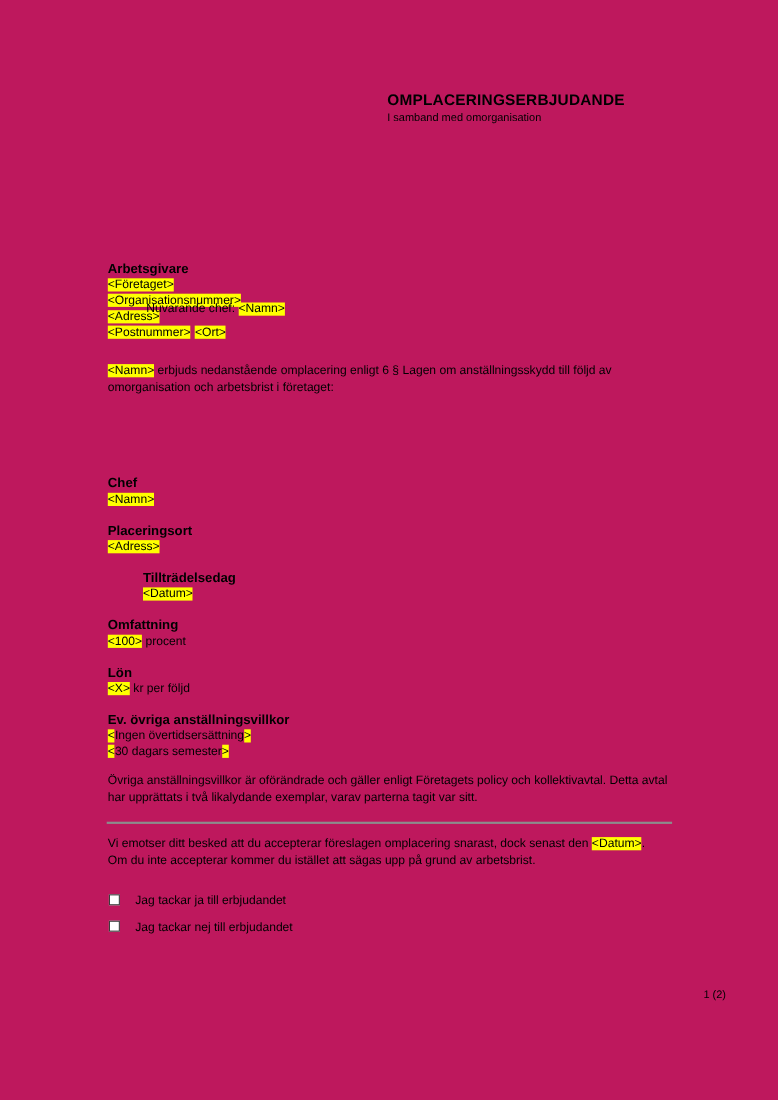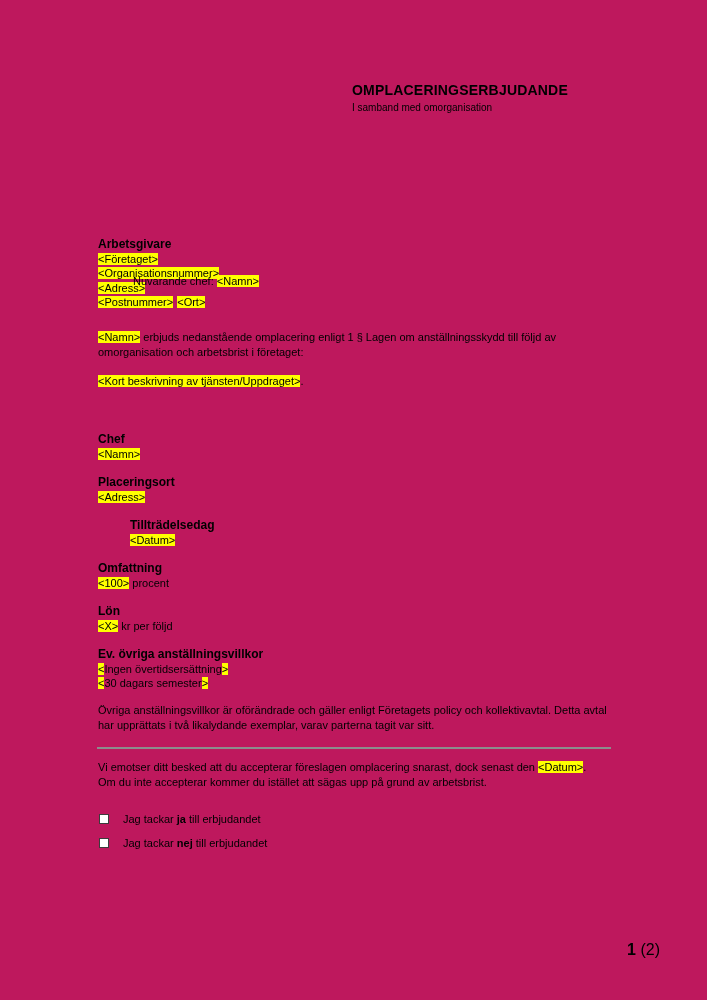--- a/index.html
+++ b/index.html
@@ -8,33 +8,33 @@
     position:relative; width:707px; height:1000px; margin:0 auto;
     background:#be185d; color:#000;
     font-family:"Liberation Sans", sans-serif;
     font-size:11px; line-height:14.5px;
   }
   .abs { position:absolute; left:98px; }
   .hl { background:var(--hl, #ffff00); }
   .heading { font-weight:bold; font-size:12px; line-height:14.5px; }
   .doc-title { font-weight:bold; font-size:14px; line-height:18px; letter-spacing:0.2px; }
   .doc-subtitle { font-size:10px; line-height:18px; }
-  .b { font-weight:bold; }
+  .b { font-weight:normal; }
   .para-intro { width:515px; }
   .para-terms { width:523px; }
   .para-response { width:500px; }
   .gap-r { margin-right:4px; }
   .rule { position:absolute; left:97px; top:747px; width:514px; height:2px; background:var(--rule, #8c8c8c); }
   .choice-row { position:absolute; left:99px; white-space:nowrap; }
   .checkbox {
     display:inline-block; width:10px; height:10px;
     border:1px solid #3c3c3c; background:#fff;
     vertical-align:-1px; margin-right:14px;
   }
-  .footer { position:absolute; right:47px; top:943px; font-size:16px; }
+  .footer { position:absolute; right:47px; top:898px; font-size:10px; }
 </style>
 </head>
 <body>
 
 <div class="page">
 
   <div class="abs" style="left:352px; top:81px;">
     <div class="doc-title">OMPLACERINGSERBJUDANDE</div>
     <div class="doc-subtitle">I samband med omorganisation</div>
   </div>
@@ -42,24 +42,23 @@
   <div class="abs" style="top:198px;margin-top:39px;">
     <div class="heading">Arbetsgivare</div>
     <div><span class="hl">&lt;Företaget&gt;</span></div>
     <div><span class="hl">&lt;Organisationsnummer&gt;</span></div>
     <div><span class="hl">&lt;Adress&gt;</span></div>
     <div><span class="hl gap-r">&lt;Postnummer&gt;</span><span class="hl">&lt;Ort&gt;</span></div>
   </div>
 
   <div class="abs" style="top:274px;padding-left:35px;"><span>Nuvarande chef: </span><span class="hl">&lt;Namn&gt;</span></div>
 
-  <div class="abs para-intro" style="top:330px;"><span class="hl">&lt;Namn&gt;</span><span> erbjuds nedanstående omplacering enligt 1 § Lagen om anställningsskydd till följd av omorganisation och arbetsbrist i företaget:</span></div>
+  <div class="abs para-intro" style="top:330px;"><span class="hl">&lt;Namn&gt;</span><span> erbjuds nedanstående omplacering enligt 6 § Lagen om anställningsskydd till följd av omorganisation och arbetsbrist i företaget:</span></div>
 
   <div class="abs" style="top:374px;">
-    <div><span class="hl">&lt;Kort beskrivning av tjänsten/Uppdraget&gt;</span><span>.</span></div>
   </div>
 
   <div class="abs" style="top:432px;">
     <div class="heading">Chef</div>
     <div><span class="hl">&lt;Namn&gt;</span></div>
   </div>
 
   <div class="abs" style="top:475px;">
     <div class="heading">Placeringsort</div>
     <div><span class="hl">&lt;Adress&gt;</span></div>

